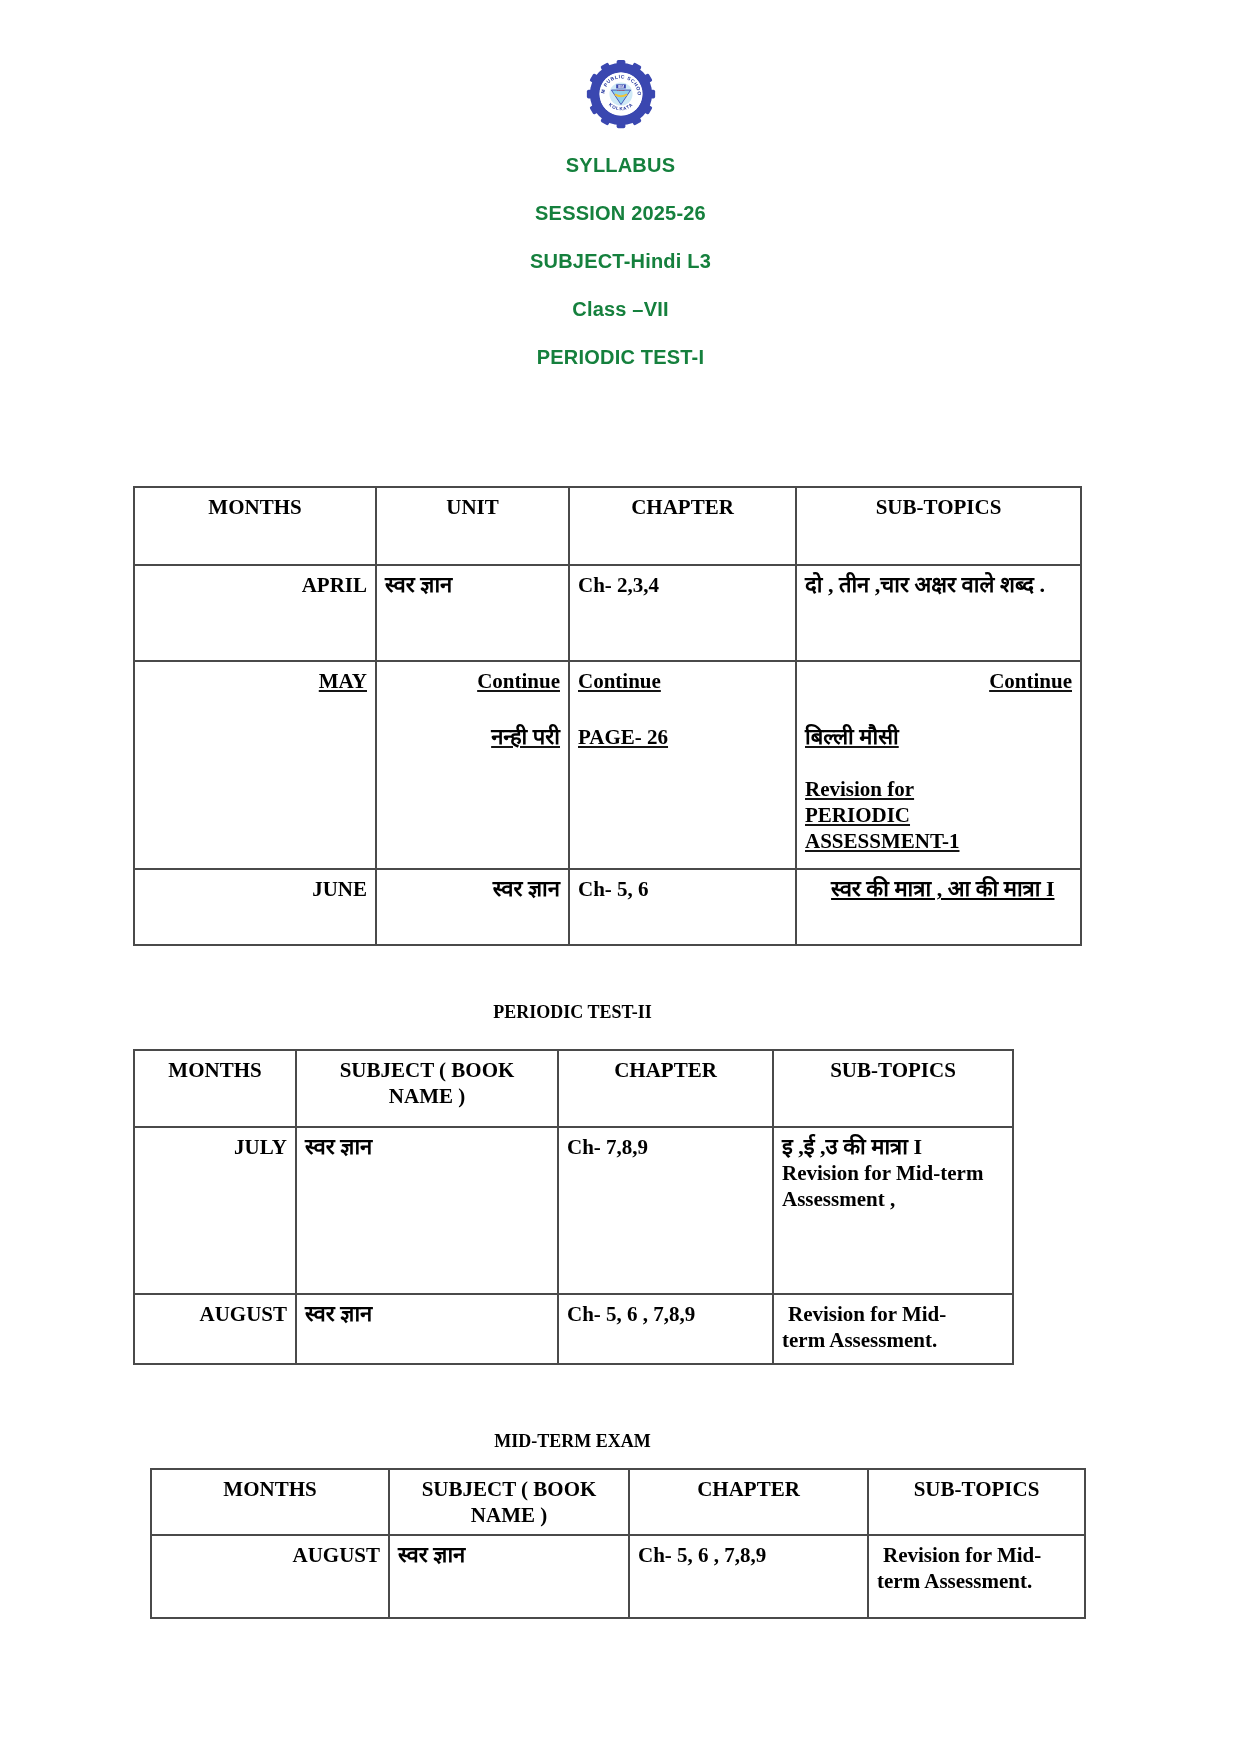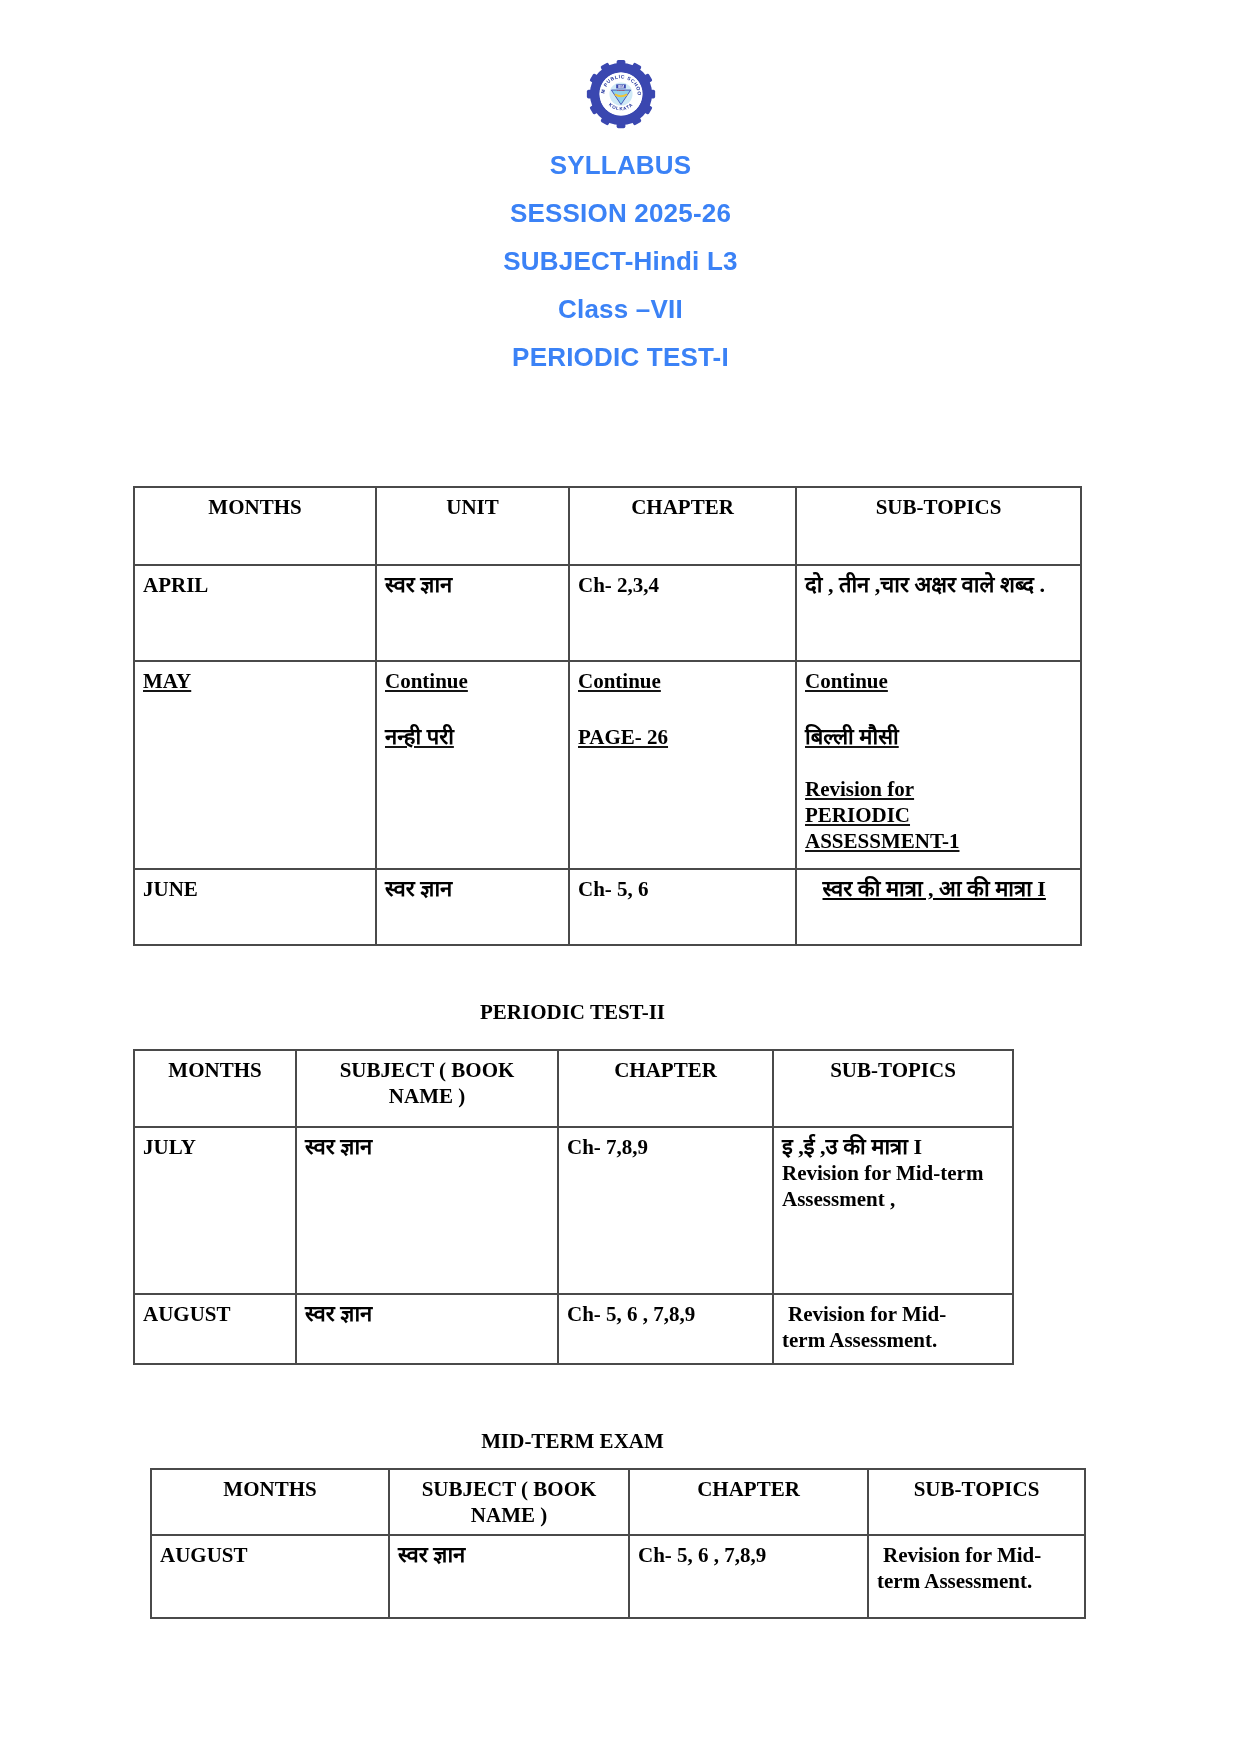--- a/index.html
+++ b/index.html
@@ -7,45 +7,45 @@
     width: 1241px; height: 1755px; overflow: hidden; position: relative;
     font-family: "Liberation Serif", "DejaVu Serif", serif;
     color: #151515;
   }
   .logo-row { padding-top: 56px; text-align: center; }
   .logo-row svg { display: inline-block; }
 
   .top-headings { margin-top: 16px; text-align: center; }
   .top-headings .h {
     font-family: "Liberation Sans", "DejaVu Sans", sans-serif;
-    font-weight: bold; font-size: 26px; line-height: 26px;
-    margin-bottom: 22px; color: #3b82f6; letter-spacing: 0.2px;
+    font-weight: bold; font-size: 20px; line-height: 26px;
+    margin-bottom: 22px; color: #15803d; letter-spacing: 0.2px;
   }
 
   table { border-collapse: collapse; table-layout: fixed; }
   td, th {
     border: 2px solid #4a4a4a; vertical-align: top;
     font-family: "Liberation Serif", "DejaVu Serif", serif;
     font-weight: bold; font-size: 21px; line-height: 26px;
     padding: 6px 8px; color: #000;
   }
   th { text-align: center; }
   .hi { font-size: 22px; }
-  .c { text-align: left; }
+  .c { text-align: right; }
   .l { text-align: left; }
 
   .t1 { margin: 116px 0 0 133px; width: 947px; }
   .t1 tr.hdr { height: 78px; }
   .t1 tr.r-april { height: 96px; }
   .t1 tr.r-may { height: 208px; text-decoration: underline; }
   .t1 tr.r-june { height: 76px; }
 
   .sec-heading {
     font-family: "Liberation Serif", "DejaVu Serif", serif;
-    font-weight: bold; font-size: 21px; line-height: 24px;
+    font-weight: bold; font-size: 18px; line-height: 24px;
     text-align: center; color: #000;
   }
   .pt2-heading { margin: 54px 0 0 133px; width: 879px; }
   .t2 { margin: 25px 0 0 133px; width: 879px; }
   .t2 tr.hdr { height: 77px; }
   .t2 tr.r-july { height: 167px; }
   .t2 tr.r-august { height: 70px; }
 
   .mte-heading { margin: 64px 0 0 133px; width: 879px; }
   .t3 { margin: 15px 0 0 150px; width: 934px; }

